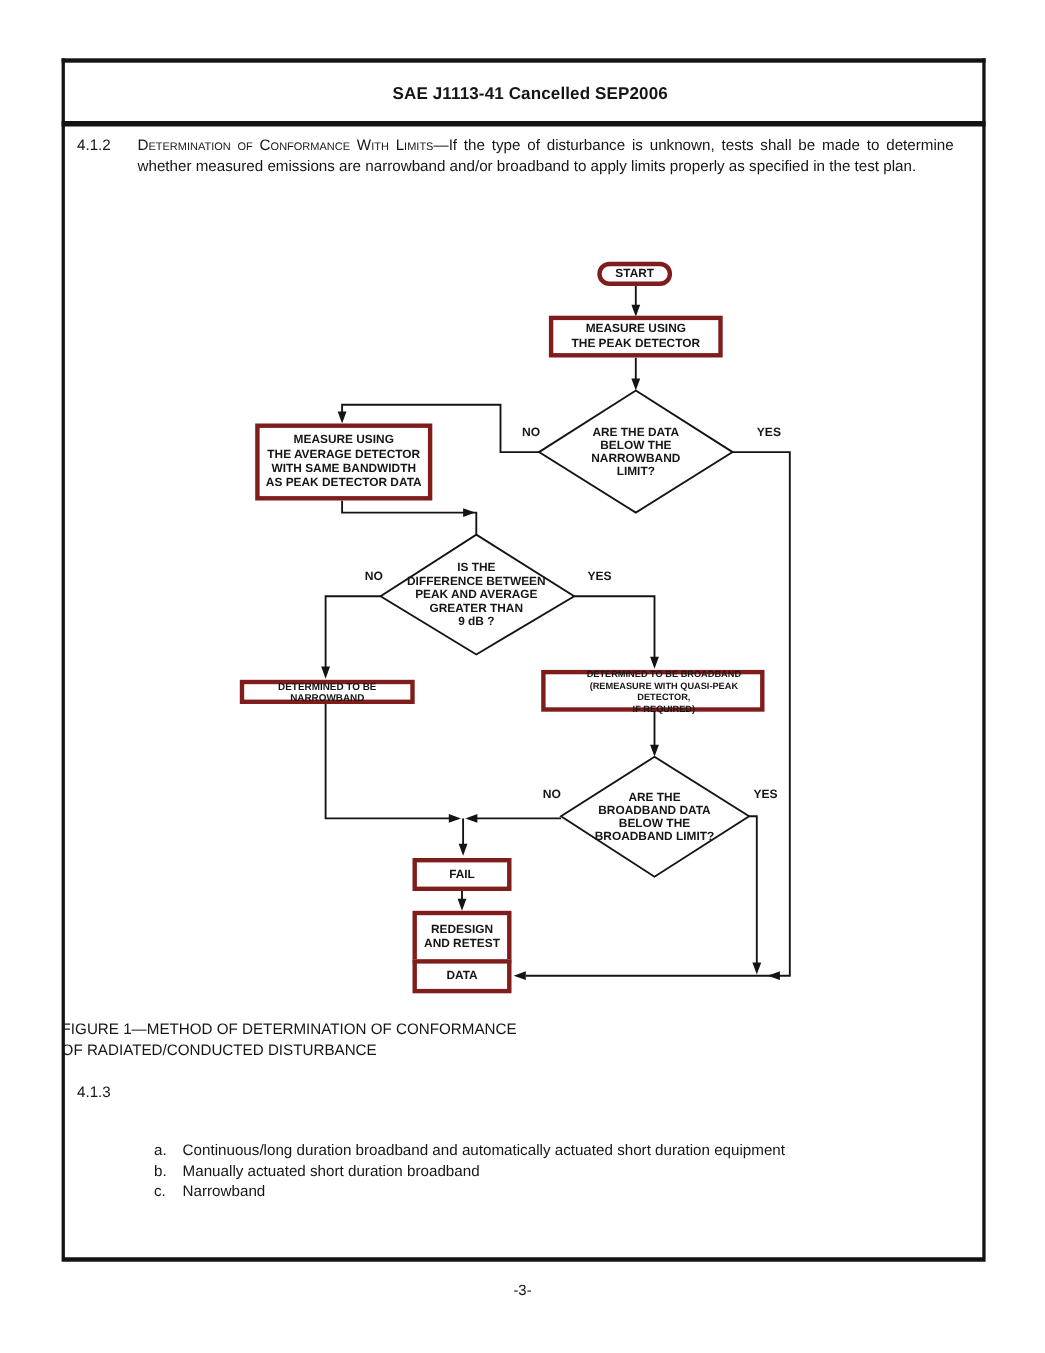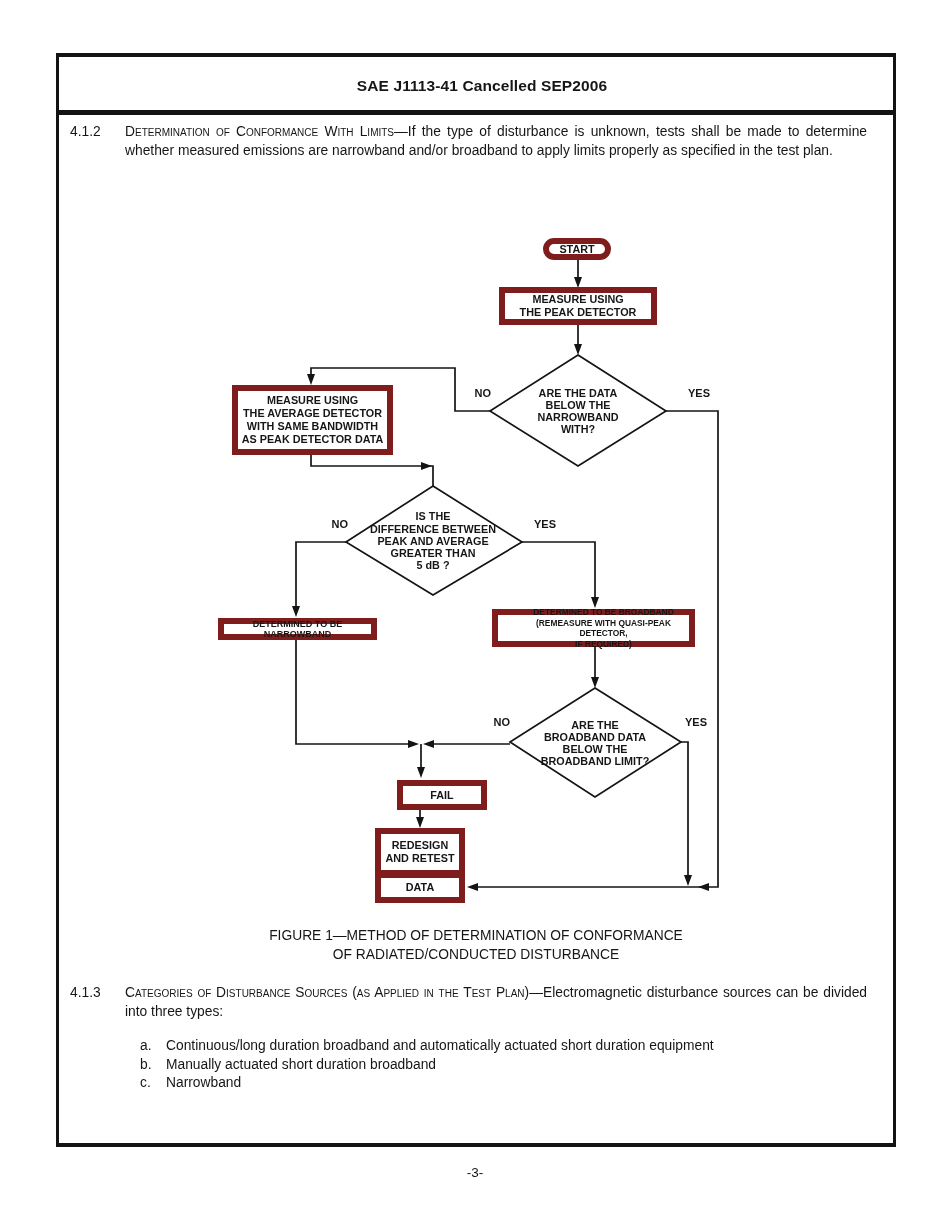--- a/index.html
+++ b/index.html
@@ -27,29 +27,29 @@
     box-sizing:border-box;
     border:3px solid #131313;
     border-top-width:5px;
     border-bottom-width:4px;
   }
   
   .bodytext{font-size:13.8px;line-height:19px;}
   .num{font-size:13.8px;line-height:19px;}
   .para{text-align:justify;}
   .sc{font-variant:small-caps;}
-  .caption{text-align:center;white-space:pre-line;}
+  .caption{text-align:left;white-space:pre-line;}
   .list-row{display:flex;font-size:13.8px;line-height:18.6px;}
   .list-letter{width:26px;flex:0 0 26px;}
   .pageno{left:0;top:1165px;width:950px;text-align:center;font-size:13.5px;}
   
   .flow-svg{left:0;top:0;pointer-events:none;}
   .node{
     box-sizing:border-box;
-    border:6px solid #7f1d1d;
+    border:4px solid #7f1d1d;
     display:flex;align-items:center;justify-content:center;
     text-align:center;
     font-weight:bold;
     font-size:10.8px;line-height:13px;
     white-space:pre-line;
     background:#ffffff;
   }
   .terminal{border-radius:12px;}
   .dlabel{
     display:flex;align-items:center;justify-content:center;
@@ -114,63 +114,62 @@
   </svg>
 
   <div class="abs node terminal" style="left:543px;top:238px;width:68px;height:22px;">START</div>
 
   <div class="abs node" style="left:499px;top:287px;width:158px;height:38px;">MEASURE USING
 THE PEAK DETECTOR</div>
 
   <div class="abs dlabel" style="left:498px;top:383px;width:160px;height:56px;">ARE THE DATA
 BELOW THE
 NARROWBAND
-WITH?</div>
+LIMIT?</div>
 
   <div class="abs node" style="left:232px;top:385px;width:161px;height:70px;">MEASURE USING
 THE AVERAGE DETECTOR
 WITH SAME BANDWIDTH
 AS PEAK DETECTOR DATA</div>
 
   <div class="abs dlabel" style="left:353px;top:509px;width:160px;height:64px;">IS THE
 DIFFERENCE BETWEEN
 PEAK AND AVERAGE
 GREATER THAN
-5 dB ?</div>
+9 dB ?</div>
 
   <div class="abs node small-node" style="left:218px;top:618px;width:159px;height:22px;">DETERMINED TO BE NARROWBAND</div>
 
   <div class="abs node tiny-node" style="left:492px;top:609px;width:203px;height:38px;">DETERMINED TO BE BROADBAND
 (REMEASURE WITH QUASI-PEAK DETECTOR,
 IF REQUIRED)</div>
 
   <div class="abs dlabel" style="left:510px;top:717px;width:170px;height:52px;">ARE THE
 BROADBAND DATA
 BELOW THE
 BROADBAND LIMIT?</div>
 
-  <div class="abs node" style="left:397px;top:780px;width:90px;height:30px;">FAIL</div>
+  <div class="abs node" style="left:375px;top:780px;width:90px;height:30px;">FAIL</div>
 
   <div class="abs node" style="left:375px;top:828px;width:90px;height:48px;">REDESIGN
 AND RETEST</div>
 
   <div class="abs node" style="left:375px;top:872px;width:90px;height:31px;">DATA</div>
 
   <div class="abs edge-label" style="left:461px;top:387px;width:30px;">NO</div>
   <div class="abs edge-label" style="left:678px;top:387px;width:32px;">YES</div>
   <div class="abs edge-label" style="left:318px;top:518px;width:30px;">NO</div>
   <div class="abs edge-label" style="left:524px;top:518px;width:32px;">YES</div>
   <div class="abs edge-label" style="left:480px;top:716px;width:30px;">NO</div>
   <div class="abs edge-label" style="left:675px;top:716px;width:32px;">YES</div>
 
   <div class="abs bodytext caption" style="left:56px;top:926px;width:840px;">FIGURE 1—METHOD OF DETERMINATION OF CONFORMANCE
 OF RADIATED/CONDUCTED DISTURBANCE</div>
 
   <div class="abs num" style="left:70px;top:983px;">4.1.3</div>
-  <div class="abs bodytext para" style="left:125px;top:983px;width:742px;"><span class="sc">Categories of Disturbance Sources (as Applied in the Test Plan)</span><span>—Electromagnetic disturbance sources can be divided into three types:</span></div>
 
   <div class="abs" style="left:140px;top:1037px;width:730px;">
     <div class="list-row">
       <span class="list-letter">a.</span>
       <span>Continuous/long duration broadband and automatically actuated short duration equipment</span>
     </div>
     <div class="list-row">
       <span class="list-letter">b.</span>
       <span>Manually actuated short duration broadband</span>
     </div>

